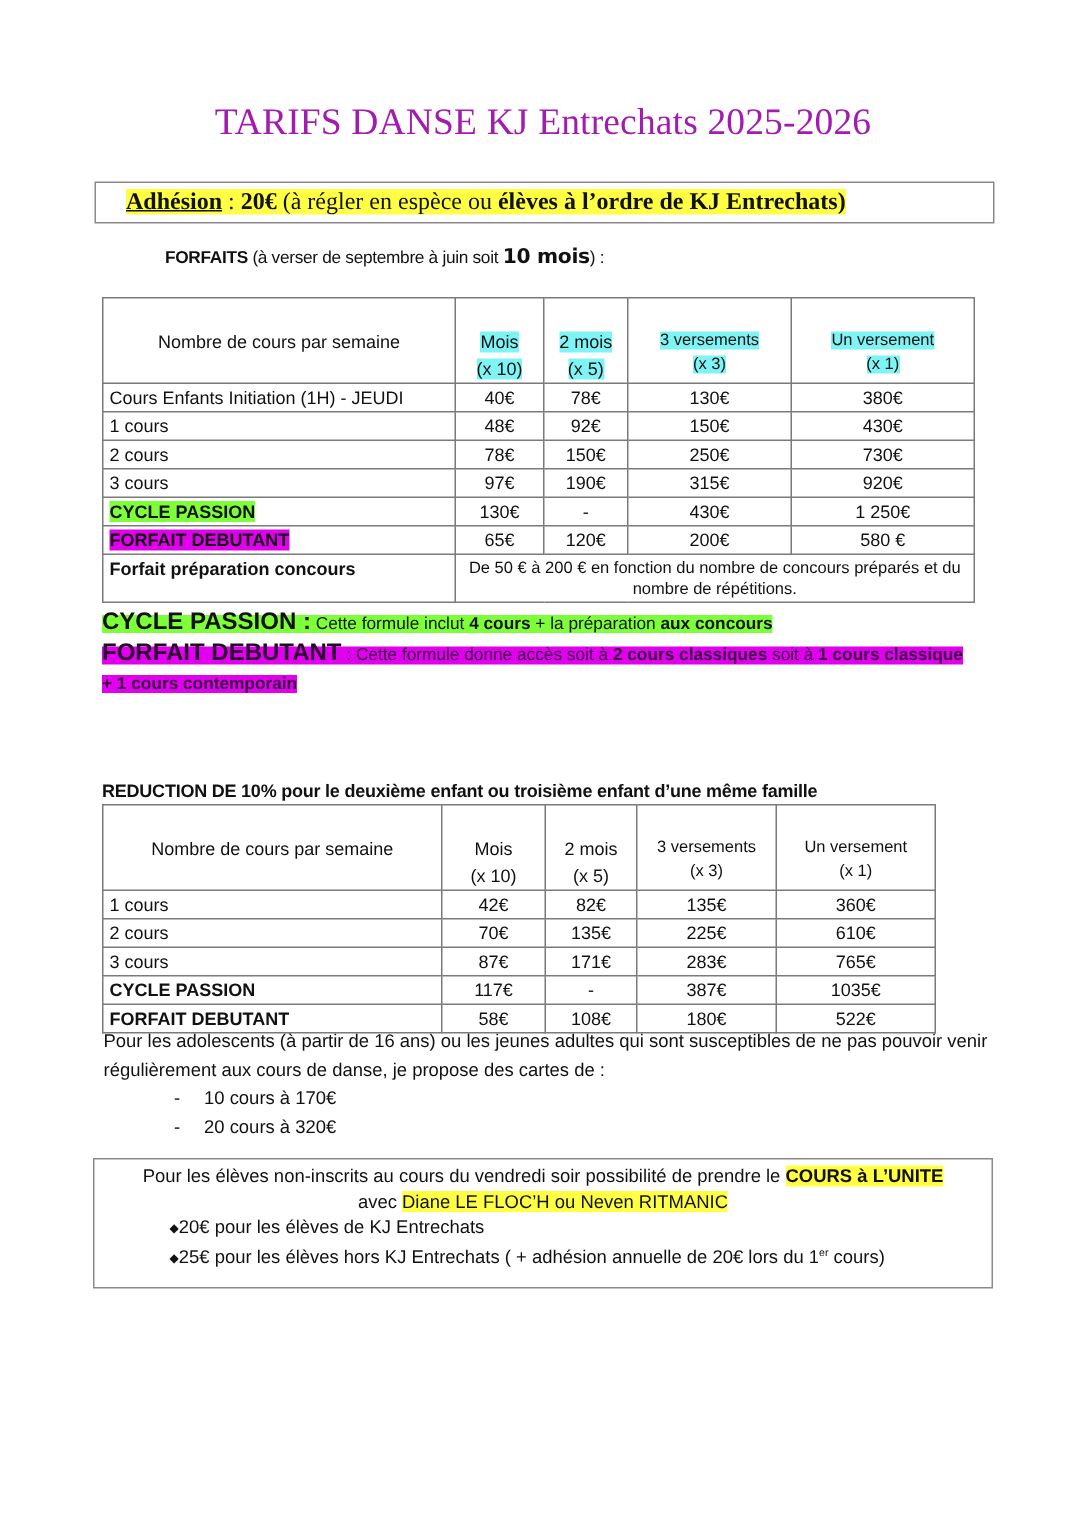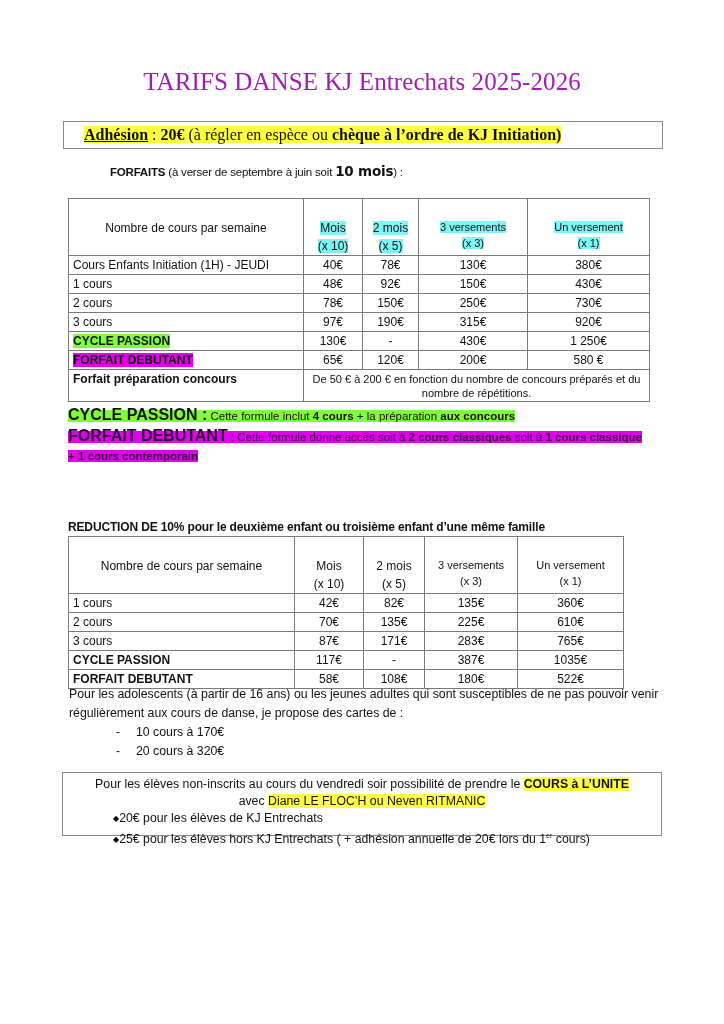--- a/index.html
+++ b/index.html
@@ -51,34 +51,34 @@
   .t2 td.hdr.small { font-size: 11px; line-height: 16px; }
   .t2 td { height: 19px; }
   .t2 td.bold { font-weight: bold; }
 
   .adults { left: 69px; top: 685px; width: 600px; font-size: 12.3px; line-height: 19px; }
   .adults ul { list-style: none; }
   .adults li { position: relative; padding-left: 67px; }
   .adults li .dash { position: absolute; left: 47px; }
 
   .unite-box {
-    left: 62px; top: 772px; width: 600px; height: 64px;
+    left: 62px; top: 772px; width: 600px; height: 87px;
     border: 1px solid #8a8a8a; font-size: 12.3px; line-height: 17px; padding-top: 3px;
   }
   .unite-box .center { text-align: center; }
   .unite-box .bullet { padding-left: 50px; }
   .unite-box sup { font-size: 7px; vertical-align: 5px; }
 </style>
 </head>
 <body>
 
 <div class="abs title">TARIFS DANSE KJ Entrechats 2025-2026</div>
 
 <div class="abs adhesion-box">
-  <span class="hl-yellow"><span class="b u">Adhésion</span><span> : </span><span class="b">20€</span><span> (à régler en espèce ou </span><span class="b">chèque à l’ordre de KJ Initiation)</span></span>
+  <span class="hl-yellow"><span class="b u">Adhésion</span><span> : </span><span class="b">20€</span><span> (à régler en espèce ou </span><span class="b">élèves à l’ordre de KJ Entrechats)</span></span>
 </div>
 
 <div class="abs forfaits-label">
   <span class="b">FORFAITS</span><span> (à verser de septembre à juin soit </span><span class="big">10 mois</span><span>) :</span>
 </div>
 
 <table class="grid t1">
   <colgroup>
     <col style="width:235px">
       <col style="width:59px">

